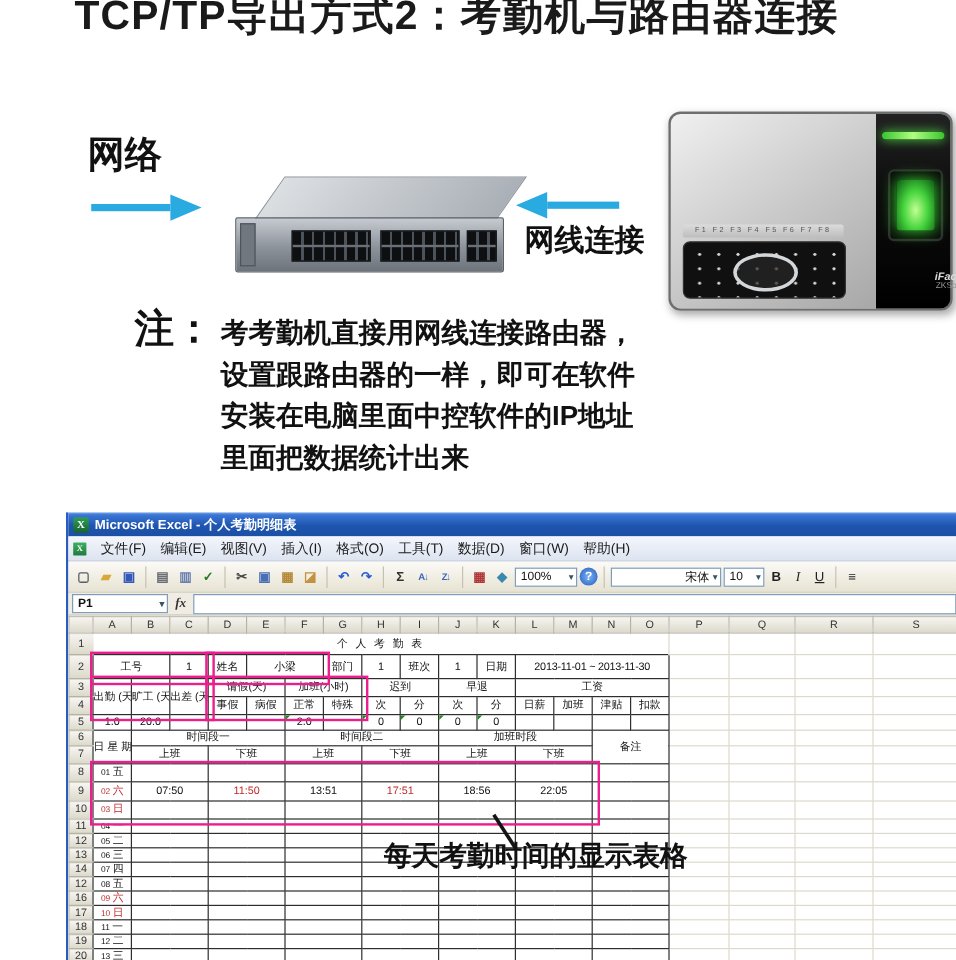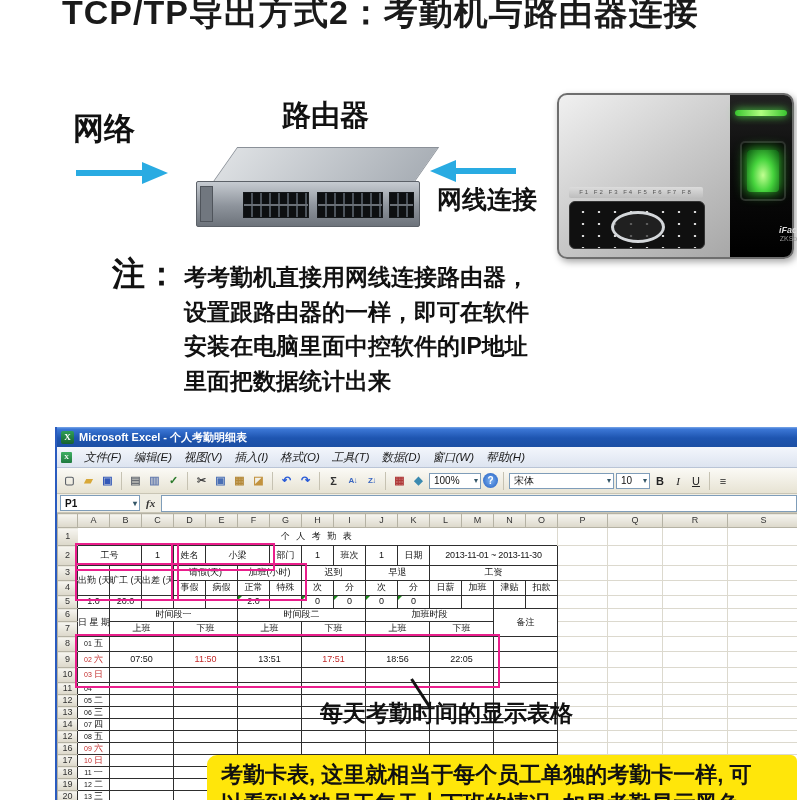--- a/index.html
+++ b/index.html
@@ -75,31 +75,31 @@
   .xlwin{position:absolute;left:55px;top:427px;width:742px;height:373px;border-left:2px solid #2A5BBF;box-sizing:border-box;}
   .titlebar{height:20px;display:flex;align-items:center;gap:5px;padding-left:4px;
       background:linear-gradient(#7CA8E8 0%,#3C77D6 10%,#1E55B0 55%,#1C4FA4 100%);
       color:#fff;font-size:11px;font-weight:bold;white-space:nowrap;}
   .xlico{width:13px;height:13px;flex:0 0 13px;background:linear-gradient(#2f9e57,#17632f);border-radius:2px;
       color:#fff;font:bold 9px "Liberation Serif",serif;display:flex;align-items:center;justify-content:center;}
   .menubar{height:20px;display:flex;align-items:center;gap:2px;padding-left:4px;
       background:linear-gradient(#F3F6FC,#DDE4F0);border-bottom:1px solid #B9C4D6;font-size:11.5px;}
   .wbico{width:11px;height:11px;flex:0 0 11px;background:linear-gradient(#3faf63,#1f7a3f);border-radius:1px;
       color:#fff;font:bold 7px "Liberation Serif",serif;display:flex;align-items:center;justify-content:center;margin-right:4px;}
-  .menu-item{padding:2px 6px;white-space:nowrap;color:#1a1a1a;font-style:italic;}
+  .menu-item{padding:2px 6px;white-space:nowrap;color:#1a1a1a;}
   .toolbar{height:25px;display:flex;align-items:center;gap:2px;padding-left:4px;
       background:linear-gradient(#FBFAF6,#E7E3D3);border-bottom:1px solid #C9C5B5;}
   .tbi{width:17px;height:17px;display:flex;align-items:center;justify-content:center;
       font-size:11px;font-weight:bold;border-radius:2px;flex:0 0 17px;}
   .tbi.small{font-size:8px;letter-spacing:-1px;}
   .tbsep{width:1px;height:18px;background:#C6C2B2;margin:0 3px;flex:0 0 1px;}
   .dd{display:flex;align-items:center;justify-content:space-between;background:#fff;
       border:1px solid #7F9DB9;height:16px;font-size:10px;padding:0 2px 0 4px;box-sizing:border-box;}
   .dd::after{content:"▾";font-size:8px;color:#356;margin-left:3px;}
-  .zoombox{width:52px;} .fontbox{width:105px;} .sizebox{width:34px;}
+  .zoombox{width:52px;} .fontbox{width:92px;justify-content:flex-end;} .sizebox{width:34px;}
   .helpico{width:15px;height:15px;border-radius:50%;background:radial-gradient(#7fb3f0,#1d5ac0);
       color:#fff;font-size:10px;font-weight:bold;display:flex;align-items:center;justify-content:center;flex:0 0 15px;}
   .fmtbtn{width:16px;height:16px;display:flex;align-items:center;justify-content:center;
       font-size:11px;flex:0 0 16px;color:#222;}
   .formulabar{height:18px;display:flex;align-items:center;gap:6px;background:#EFEDE3;
       border-bottom:1px solid #C9C5B5;padding-left:3px;}
   .namebox{width:80px;flex:0 0 80px;font-weight:bold;}
   .fx{font:italic bold 11px "Liberation Serif",serif;color:#333;}
   .fmlfield{flex:1;height:15px;background:#fff;border:1px solid #7F9DB9;}
   
@@ -139,21 +139,20 @@
 
 <div class="page">
 
   <h1 class="main-title">TCP/TP导出方式2：考勤机与路由器连接</h1>
 
   <div class="net-label">网络</div>
   <div class="arrow" style="left:76px;top:162px;">
     <div class="shaft" style="width:66px;"></div>
     <div class="head-r"></div>
   </div>
-  <div class="router-label">路由器</div>
   <div class="router">
     <div class="topface"></div>
     <div class="frontface">
       <div class="lcap"></div>
       <div class="ports p1"></div>
       <div class="ports p2"></div>
       <div class="ports p3"></div>
     </div>
   </div>
   <div class="arrow" style="left:430px;top:160px;">
@@ -617,18 +616,14 @@
       <div class="pink" style="left:18px;top:30px;width:100px;height:24px;"></div>
       <div class="pink" style="left:114px;top:30px;width:100px;height:24px;"></div>
       <div class="pink" style="left:18px;top:50px;width:100px;height:34px;"></div>
       <div class="pink" style="left:114px;top:50px;width:132px;height:34px;"></div>
       <div class="pink" style="left:18px;top:121px;width:421px;height:50px;"></div>
     </div>
   </div>
 
   <div class="callout-line"></div>
   <div class="callout-text">每天考勤时间的显示表格</div>
-  <div class="banner">
-    <div>考勤卡表, 这里就相当于每个员工单独的考勤卡一样, 可</div>
-    <div>以看到单独员工每天上下班的情况, 如果考勤显示黑色</div>
-  </div>
 
 </div>
 
 </body></html>

